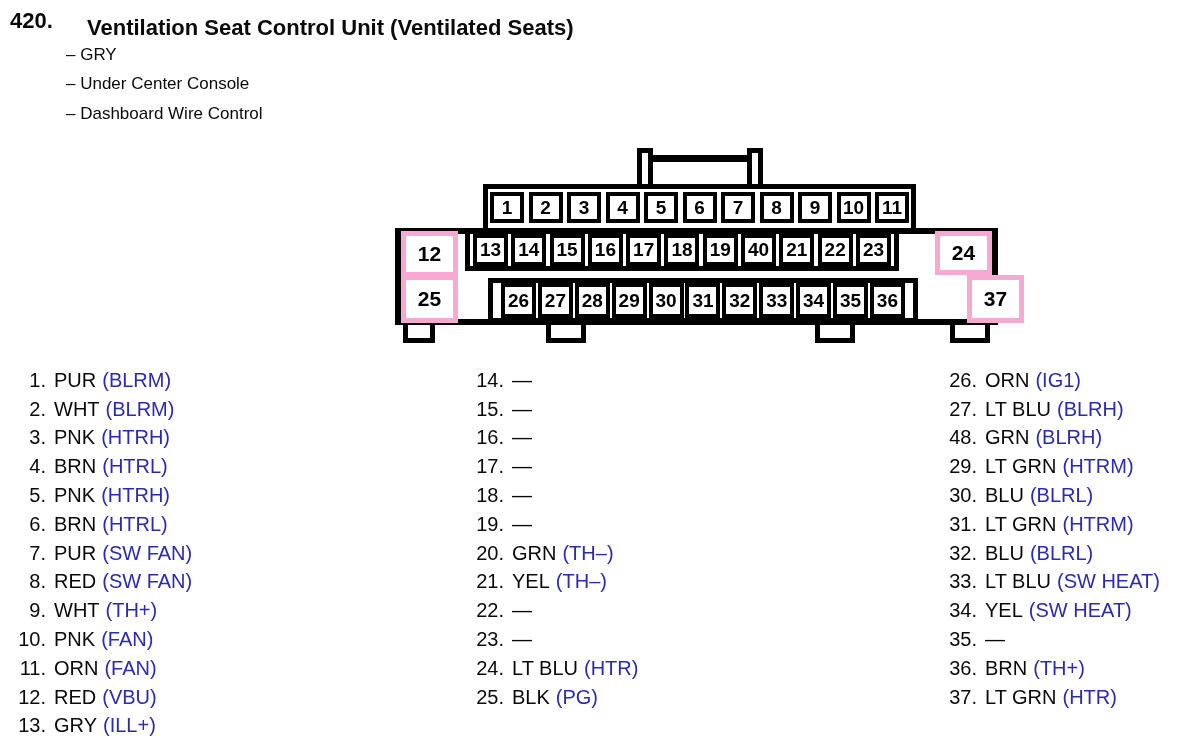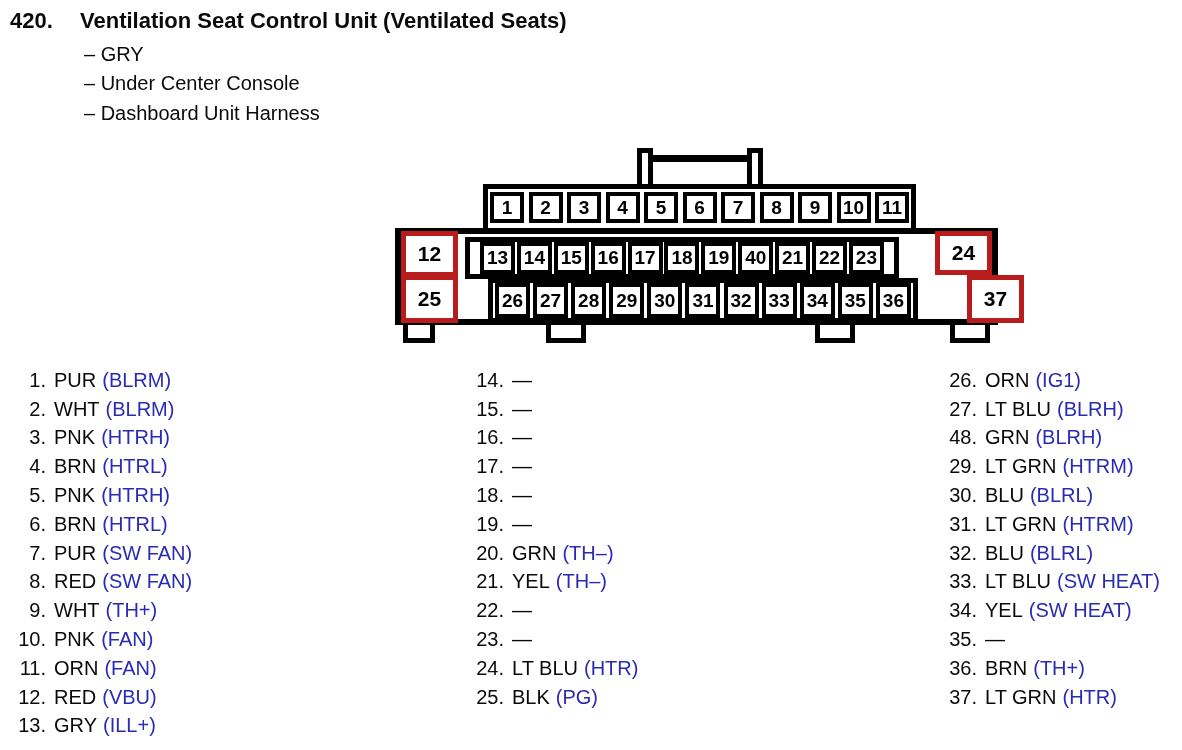--- a/index.html
+++ b/index.html
@@ -7,22 +7,22 @@
   .page {
     position:relative; width:1182px; height:750px; background:#ffffff;
     font-family:"Liberation Sans","DejaVu Sans",sans-serif; color:var(--ink);
     overflow:hidden;
     border-radius:27px;
   }
   .page * { box-sizing:border-box; }
 
   
   .section-num { position:absolute; left:10px; top:8px; font-size:22px; font-weight:bold; }
-  .doc-title   { position:absolute; left:80px; top:8px; font-size:22px; font-weight:bold; margin:0;text-align:center; }
-  .meta        { position:absolute; left:84px; top:40px; font-size:20px; line-height:29.3px; }
+  .doc-title   { position:absolute; left:80px; top:8px; font-size:22px; font-weight:bold; margin:7px;text-align:center; }
+  .meta        { position:absolute; left:66px; top:40px; font-size:17px; line-height:29.3px; }
   .meta div    { white-space:pre; }
 
   
   .connector { position:absolute; left:395px; top:145px; width:603px; height:202px; }
   .connector > div { position:absolute; }
 
   .latch-bar  { left:252px; top:10px; width:108px; height:7px; background:#000; z-index:0; }
   .latch-post { top:3px; width:16px; height:41px; border:5px solid #000; background:#fff; z-index:0; }
   .latch-post.left  { left:242px; }
   .latch-post.right { left:352px; }
@@ -34,39 +34,39 @@
   .foot.f4 { left:555px; width:40px; }
 
   .band {
     left:88px; top:39px; width:433px; height:50px; border:5px solid #000; background:#fff;
     display:flex; justify-content:space-between; align-items:flex-start; padding:3px 2px 0;
     z-index:1;
   }
   .body-rect { left:0; top:83px; width:603px; height:97px; border:6px solid #000; background:#fff; z-index:2; }
 
   .row-mid {
-    left:70px; top:92px; width:434px; height:42px; border:5px solid #000; background:#fff;
-    display:flex; justify-content:space-between; align-items:center; padding:0 10px;
+    left:70px; top:84px; width:434px; height:42px; border:5px solid #000; background:#fff;
+    display:flex; justify-content:space-between; align-items:center; padding:0 3px;
     z-index:3;
   }
   .row-bot {
     left:93px; top:133px; width:430px; height:45px; border:5px solid #000; background:#fff;
-    display:flex; justify-content:space-between; align-items:center; padding:0 2px;
+    display:flex; justify-content:space-between; align-items:center; padding:0 8px;
     z-index:3;
   }
   .pin-box {
     width:34px; height:31px; border:4px solid #000; background:#fff;
     display:flex; align-items:center; justify-content:center;
     font-weight:bold; font-size:19px; color:#000; flex:none;
   }
   .row-mid .pin-box { width:35px; height:32px; }
   .row-bot .pin-box { width:35px; height:35px; }
 
   .corner {
-    border:5px solid #b91c1c; background:#fff; z-index:3;
+    border:5px solid #f9a8d4; background:#fff; z-index:3;
     display:flex; align-items:center; justify-content:center;
     font-weight:bold; font-size:21px; color:#000;
   }
   .corner.p12 { left:6px;   top:86px;  width:57px; height:46px; }
   .corner.p25 { left:6px;   top:130px; width:57px; height:48px; }
   .corner.p24 { left:540px; top:86px;  width:57px; height:44px; }
   .corner.p37 { left:572px; top:130px; width:57px; height:48px; }
 
   
   .pin-col { position:absolute; top:366px; }
@@ -81,21 +81,21 @@
 </head>
 <body>
 
 <div class="page">
 
   <span class="section-num">420.</span>
   <h1 class="doc-title">Ventilation Seat Control Unit (Ventilated Seats)</h1>
   <div class="meta">
     <div>– GRY</div>
     <div>– Under Center Console</div>
-    <div>– Dashboard Unit Harness</div>
+    <div>– Dashboard Wire Control</div>
   </div>
 
   <div class="connector">
     <div class="latch-bar"></div>
     <div class="latch-post left"></div>
     <div class="latch-post right"></div>
 
     <div class="foot f1"></div>
     <div class="foot f2"></div>
     <div class="foot f3"></div>

